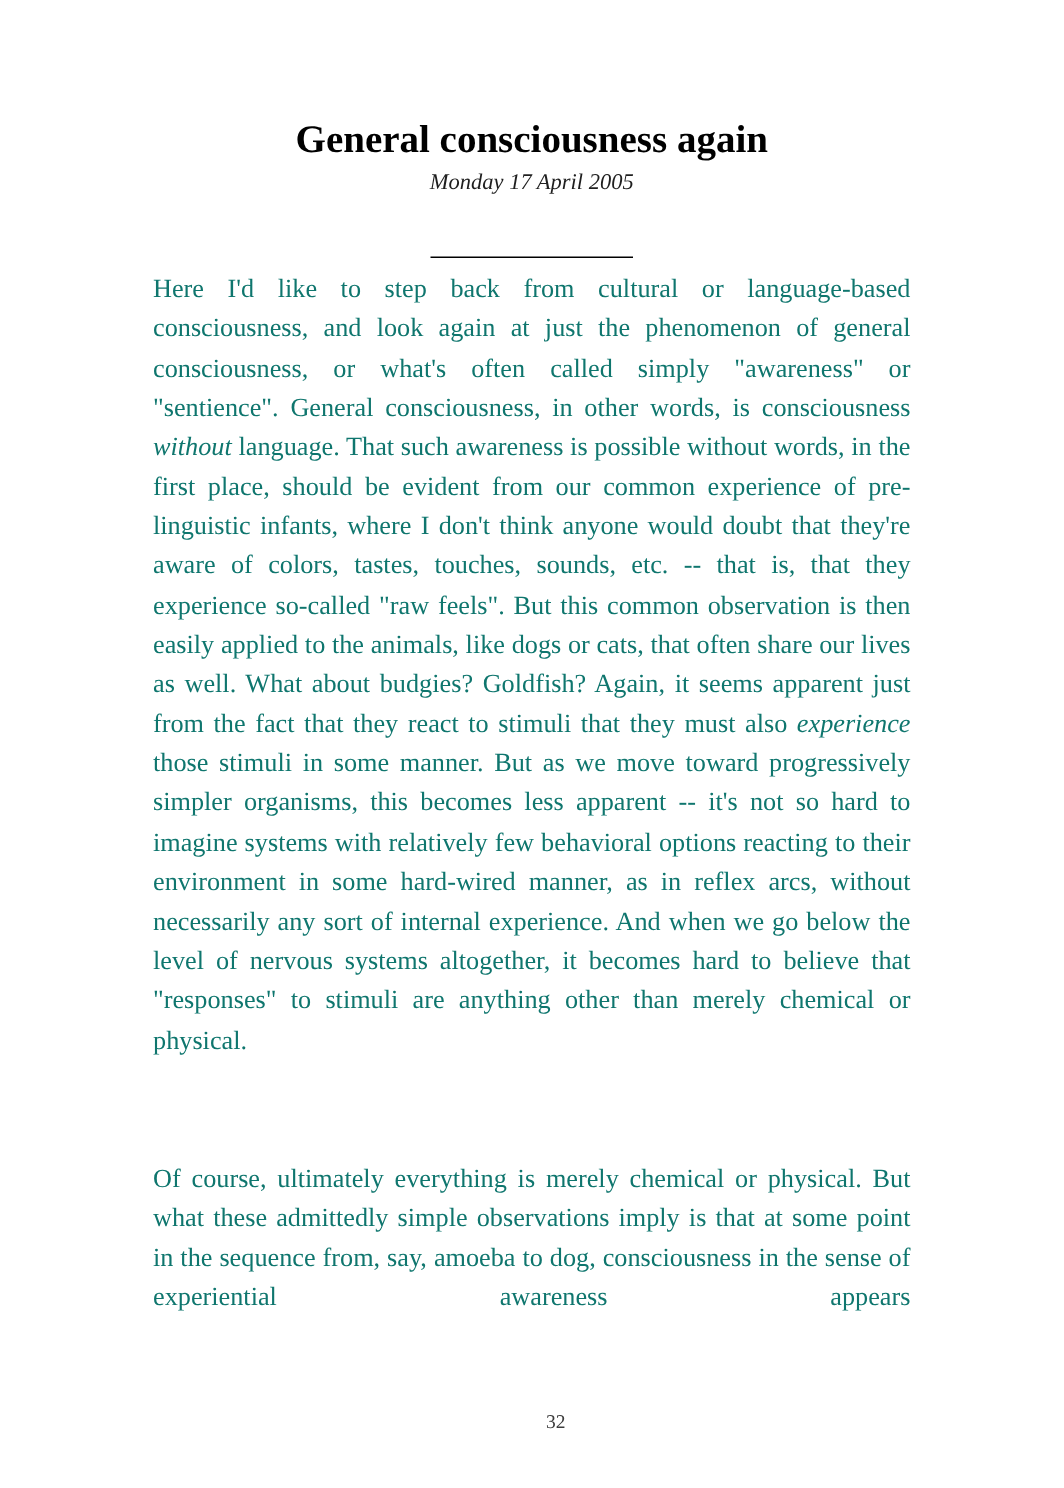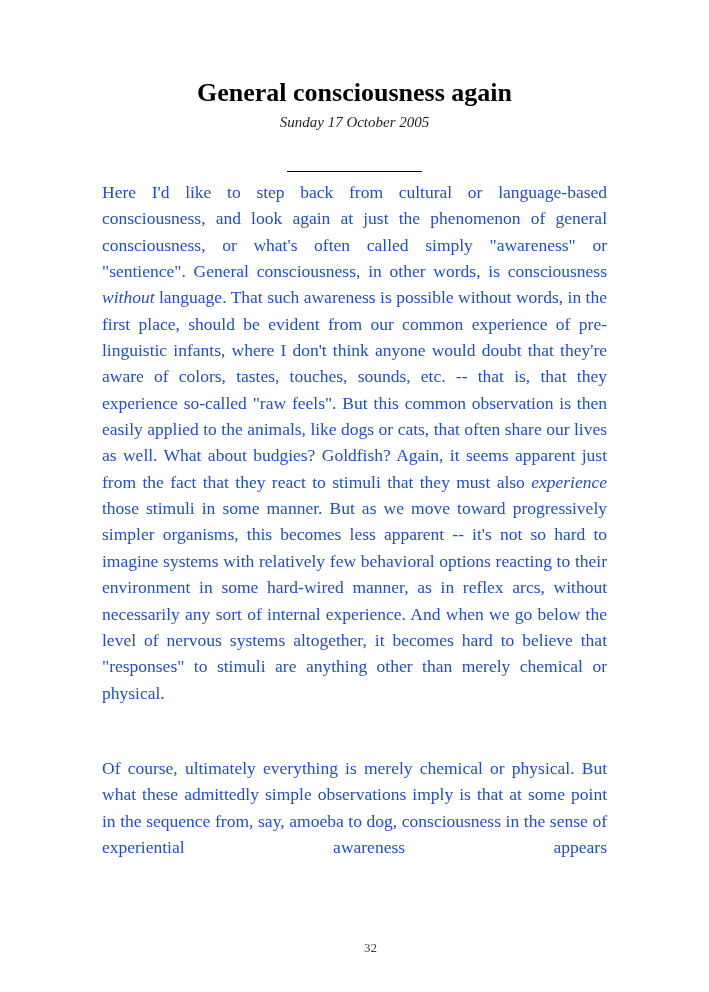--- a/index.html
+++ b/index.html
@@ -40,25 +40,25 @@
     margin: 39px auto 0 auto;
   }
   .article {
     width: 505px;
     margin: 7px auto 0 auto;
   }
   .para {
     font-size: 17.5px;
     line-height: 26.35px;
     text-align: justify;
-    color: #1d4ed8;
+    color: #0f766e;
   }
   .para em { font-style: italic; }
   .para-continued {
-    margin-top: 49px;
+    margin-top: 66px;
     text-align-last: justify;
   }
   .page-number {
     position: absolute;
     left: 0;
     right: 0;
     top: 940px;
     text-align: center;
     font-size: 13px;
     line-height: 16px;
@@ -66,21 +66,21 @@
     margin-left: 32px;
   }
 </style>
 </head>
 <body>
 
 <div class="page">
 
   <header class="doc-header">
     <h1 class="doc-title">General consciousness again</h1>
-    <div class="doc-date">Sunday 17 October 2005</div>
+    <div class="doc-date">Monday 17 April 2005</div>
   </header>
 
   <div class="divider"></div>
 
   <main class="article">
     <p class="para"><span>Here I'd like to step back from cultural or language-based consciousness, and look again at just the phenomenon of general consciousness, or what's often called simply "awareness" or "sentience". General consciousness, in other words, is consciousness </span><em>without</em><span> language. That such awareness is possible without words, in the first place, should be evident from our common experience of pre-linguistic infants, where I don't think anyone would doubt that they're aware of colors, tastes, touches, sounds, etc. -- that is, that they experience so-called "raw feels". But this common observation is then easily applied to the animals, like dogs or cats, that often share our lives as well. What about budgies? Goldfish? Again, it seems apparent just from the fact that they react to stimuli that they must also </span><em>experience</em><span> those stimuli in some manner. But as we move toward progressively simpler organisms, this becomes less apparent -- it's not so hard to imagine systems with relatively few behavioral options reacting to their environment in some hard-wired manner, as in reflex arcs, without necessarily any sort of internal experience. And when we go below the level of nervous systems altogether, it becomes hard to believe that "responses" to stimuli are anything other than merely chemical or physical.</span></p>
     <p class="para para-continued"><span>Of course, ultimately everything is merely chemical or physical. But what these admittedly simple observations imply is that at some point in the sequence from, say, amoeba to dog, consciousness in the sense of experiential awareness appears</span></p>
   </main>
 
   <footer>

